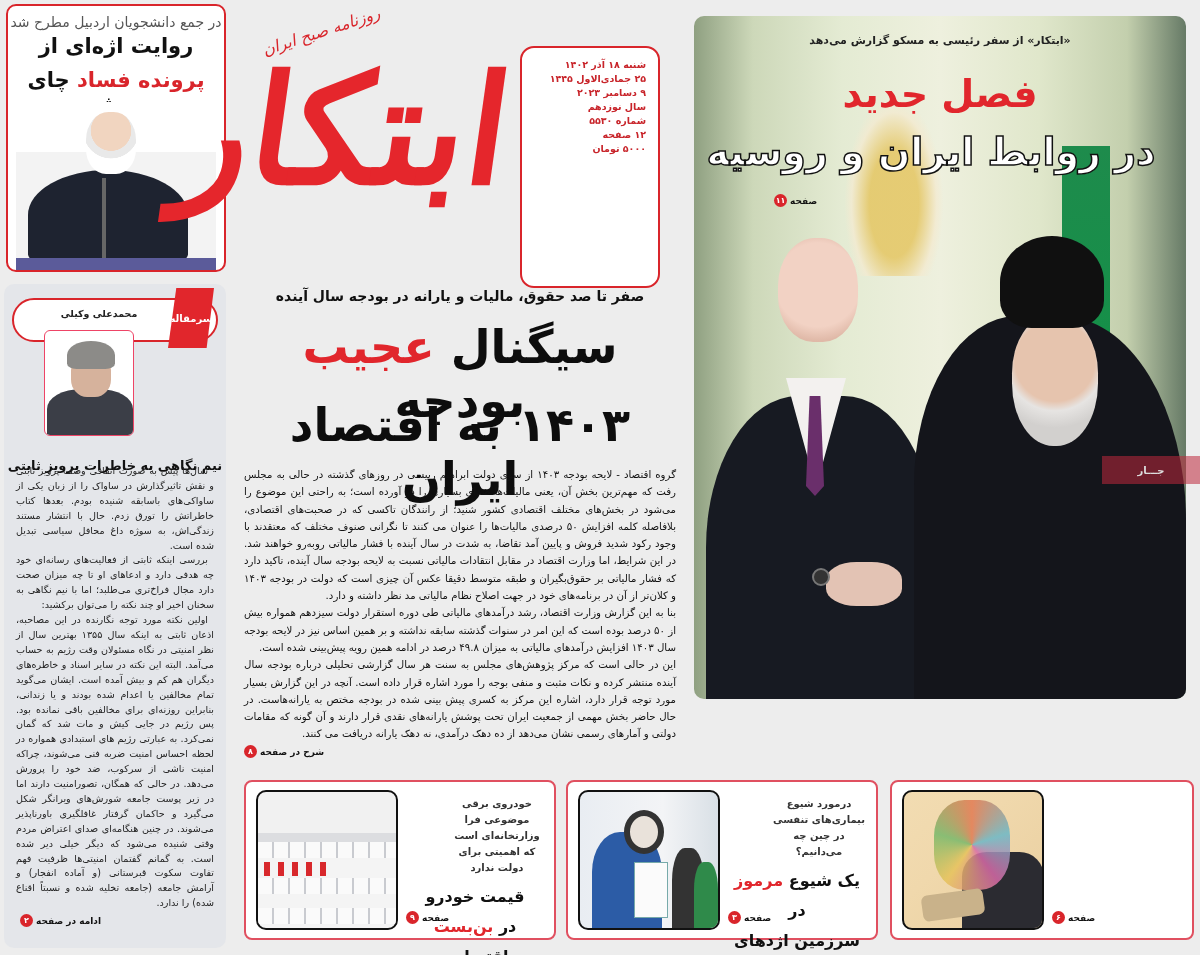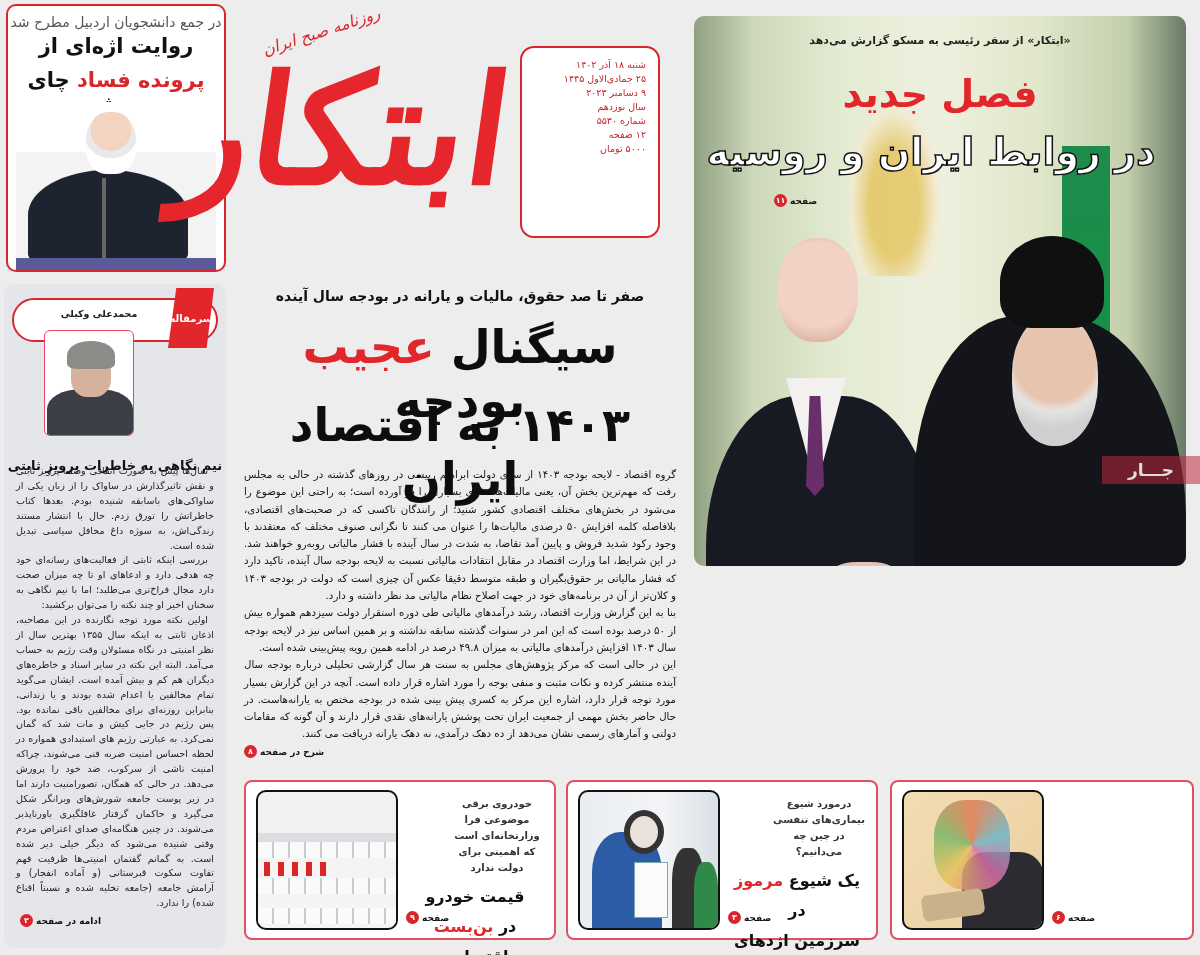--- a/index.html
+++ b/index.html
@@ -31,62 +31,62 @@
 
   
   .logo-area { position: absolute; left: 240px; top: 0; width: 440px; height: 280px; }
   .logo-text {
     position: absolute; left: 8px; top: 0; width: 260px; height: 275px;
     font-family: "DejaVu Serif", serif; font-size: 150px; font-weight: bold; color: #e5262c;
     line-height: 260px; text-align: center; letter-spacing: -10px; transform: skewX(-8deg);
   }
   .logo-sub { position: absolute; left: 20px; top: 22px; font-size: 16px; color: #d9252b; font-style: italic; transform: rotate(-18deg); font-family: "DejaVu Serif", serif; }
   .masthead-box {
-    position: absolute; left: 280px; top: 46px; width: 140px; height: 192px;
+    position: absolute; left: 280px; top: 46px; width: 140px; height: 242px;
     border: 2px solid #d9252b; border-radius: 14px; background: #fff; padding: 10px 12px;
-    font-size: 9.5px; color: #c8242a; line-height: 14px;
+    font-size: 9.5px; color: #c8242a; line-height: 14px; font-weight: bold;
   }
 
   
   .main-block { position: absolute; left: 240px; top: 280px; width: 440px; height: 490px; }
   .main-kicker { position: absolute; top: 8px; left: 0; right: 0; text-align: center; font-size: 14px; font-weight: bold; color: #111; }
   .main-h1 { position: absolute; top: 40px; left: 0; right: 0; text-align: center; font-size: 46px; font-weight: bold; color: #0d0d0d; letter-spacing: -1px; }
   .main-h1 .red { color: #e1262c; }
   .main-h2 { position: absolute; top: 118px; left: 0; right: 0; text-align: center; font-size: 46px; font-weight: bold; color: #0d0d0d; letter-spacing: -1px; }
   .main-body {
     position: absolute; top: 186px; left: 4px; right: 4px;
     font-size: 10.2px; line-height: 17.3px; color: #111; text-align: justify;
   }
   .main-body p { margin: 0; }
   .main-ref { position: absolute; top: 465px; left: 4px; }
 
   
   .hero {
-    position: absolute; left: 694px; top: 16px; width: 492px; height: 550px;
+    position: absolute; left: 694px; top: 16px; width: 492px; height: 683px;
     border-radius: 10px; overflow: hidden;
     background: linear-gradient(90deg, #8fa081 0%, #cdd8b9 12%, #e4ebd3 30%, #eef0de 50%, #e0e7cb 70%, #c3cfad 88%, #667a66 100%);
   }
   .hero-kicker { position: absolute; top: 18px; left: 0; right: 0; text-align: center; font-size: 11px; font-weight: bold; color: #222; }
   .hero-h1 { position: absolute; top: 56px; left: 0; right: 0; text-align: center; font-size: 38px; font-weight: bold; color: #e1262c; }
   .hero-h2 { position: absolute; top: 114px; left: 0; right: 18px; text-align: center; font-size: 38px; font-weight: bold; color: #fff; -webkit-text-stroke: 1.5px #111; }
   .hero-ref { position: absolute; top: 178px; left: 80px; }
   .flag { position: absolute; left: 368px; top: 130px; width: 48px; height: 250px; background: linear-gradient(#1e8b4c, #139148); border-radius: 0 0 20px 0; }
   .chandelier { position: absolute; left: 150px; top: 80px; width: 100px; height: 180px; border-radius: 40% 40% 10% 10%; background: radial-gradient(ellipse at 50% 60%, #e4c35a 0 35%, #f3ead0 60%, transparent 70%); opacity: .8; }
   .p1-body { position: absolute; left: 12px; top: 380px; width: 230px; height: 380px; background: #171a22; border-radius: 40% 40% 0 0; }
   .p1-shirt { position: absolute; left: 92px; top: 362px; width: 60px; height: 110px; background: #f3f1ef; clip-path: polygon(0 0, 100% 0, 50% 100%); }
   .p1-tie { position: absolute; left: 112px; top: 380px; width: 18px; height: 100px; background: #6a2f6b; clip-path: polygon(20% 0, 80% 0, 100% 90%, 50% 100%, 0 90%); }
   .p1-head { position: absolute; left: 84px; top: 222px; width: 80px; height: 104px; border-radius: 46% 46% 44% 44%; background: radial-gradient(circle at 50% 45%, #f2d2c4 0 60%, #e0b9a8 80%); }
   .p2-body { position: absolute; left: 220px; top: 300px; width: 272px; height: 446px; background: #14151b; border-radius: 38% 46% 0 0; }
   .p2-head { position: absolute; left: 318px; top: 300px; width: 86px; height: 130px; border-radius: 44% 44% 48% 48%; background: radial-gradient(circle at 50% 35%, #e6c4ae 0 42%, #e6e4e2 52%, #d2d0ce 70%); }
   .p2-turban { position: absolute; left: 306px; top: 220px; width: 104px; height: 92px; border-radius: 50% 50% 30% 30%; background: #101010; }
   .handshake { position: absolute; left: 132px; top: 546px; width: 76px; height: 44px; border-radius: 40%; background: #e3c3b4; }
   .watch { position: absolute; left: 118px; top: 552px; width: 18px; height: 18px; border-radius: 50%; background: #333; border: 2px solid #777; }
   .watermark {
     position: absolute; left: 1102px; top: 456px; width: 98px; height: 28px;
-    background: rgba(190, 40, 60, .55); color: #ddd; font-size: 17px; font-weight: bold;
+    background: rgba(190, 40, 60, .55); color: #ddd; font-size: 10px; font-weight: bold;
     display: flex; align-items: center; justify-content: center; letter-spacing: 4px;
   }
 
   
   .editorial {
     position: absolute; left: 4px; top: 284px; width: 222px; height: 664px;
     background: #e4e6ea; border-radius: 10px;
   }
   .ed-banner {
     position: absolute; left: 8px; top: 14px; width: 206px; height: 44px;

